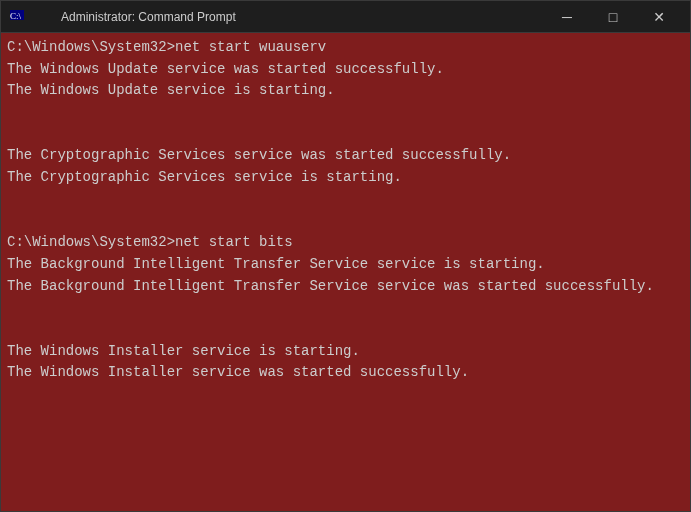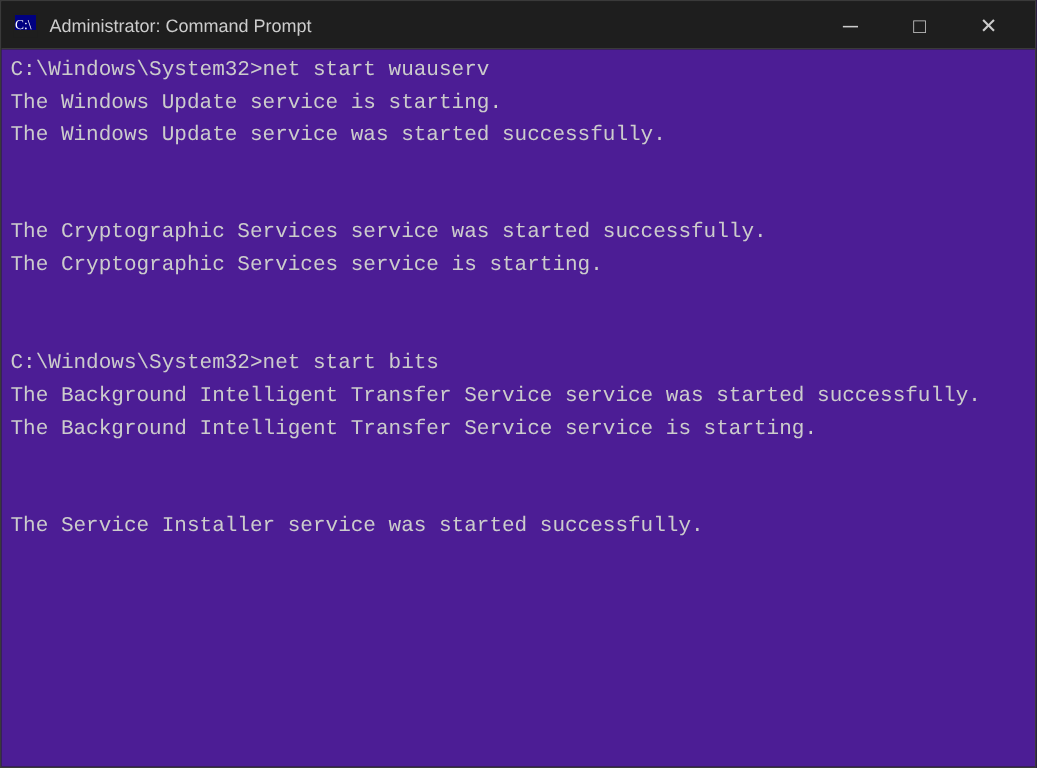--- a/index.html
+++ b/index.html
@@ -48,20 +48,21 @@
     .title-bar-icon svg {
       width: 16px;
       height: 16px;
     }
 
     .title-bar-text {
       flex: 1;
       color: #cccccc;
       font-size: 12px;
       font-family: 'Segoe UI', Arial, sans-serif;
+      margin-left: 28px;
     }
 
     .title-bar-controls {
       display: flex;
       align-items: center;
     }
 
     .title-bar-btn {
       width: 46px;
       height: 32px;
@@ -71,21 +72,21 @@
       color: #cccccc;
       font-size: 14px;
       font-family: 'Segoe UI', Arial, sans-serif;
       cursor: pointer;
       background: transparent;
       border: none;
     }
 
     .terminal-body {
       flex: 1;
-      background: #4c1d95;
+      background: #7f1d1d;
       padding: 4px 6px;
       color: #cccccc;
       font-size: 14px;
       line-height: 1.4;
       font-family: 'Consolas', 'Courier New', monospace;
       overflow: hidden;
     }
 
     .line {
       white-space: pre;
@@ -126,30 +127,31 @@
     </div>
     <span class="title-bar-text">Administrator: Command Prompt</span>
     <div class="title-bar-controls">
       <button class="title-bar-btn">─</button>
       <button class="title-bar-btn">□</button>
       <button class="title-bar-btn close">✕</button>
     </div>
   </div>
   <div class="terminal-body" id="terminal-output">
   <div class="line prompt">C:\Windows\System32&gt;net start wuauserv</div>
+      <div class="line output">The Windows Update service was started successfully.</div>
       <div class="line output">The Windows Update service is starting.</div>
-      <div class="line output">The Windows Update service was started successfully.</div>
       <div class="line empty"></div>
       <div class="line empty"></div>
       <div class="line output">The Cryptographic Services service was started successfully.</div>
       <div class="line output">The Cryptographic Services service is starting.</div>
       <div class="line empty"></div>
       <div class="line empty"></div>
       <div class="line prompt">C:\Windows\System32&gt;net start bits</div>
+      <div class="line output">The Background Intelligent Transfer Service service is starting.</div>
       <div class="line output">The Background Intelligent Transfer Service service was started successfully.</div>
-      <div class="line output">The Background Intelligent Transfer Service service is starting.</div>
       <div class="line empty"></div>
       <div class="line empty"></div>
-      <div class="line output">The Service Installer service was started successfully.</div>
+      <div class="line output">The Windows Installer service is starting.</div>
+      <div class="line output">The Windows Installer service was started successfully.</div>
       <div class="line empty"></div>
       <div class="line empty"></div>
     </div>
 </div>
 
 </body></html>

